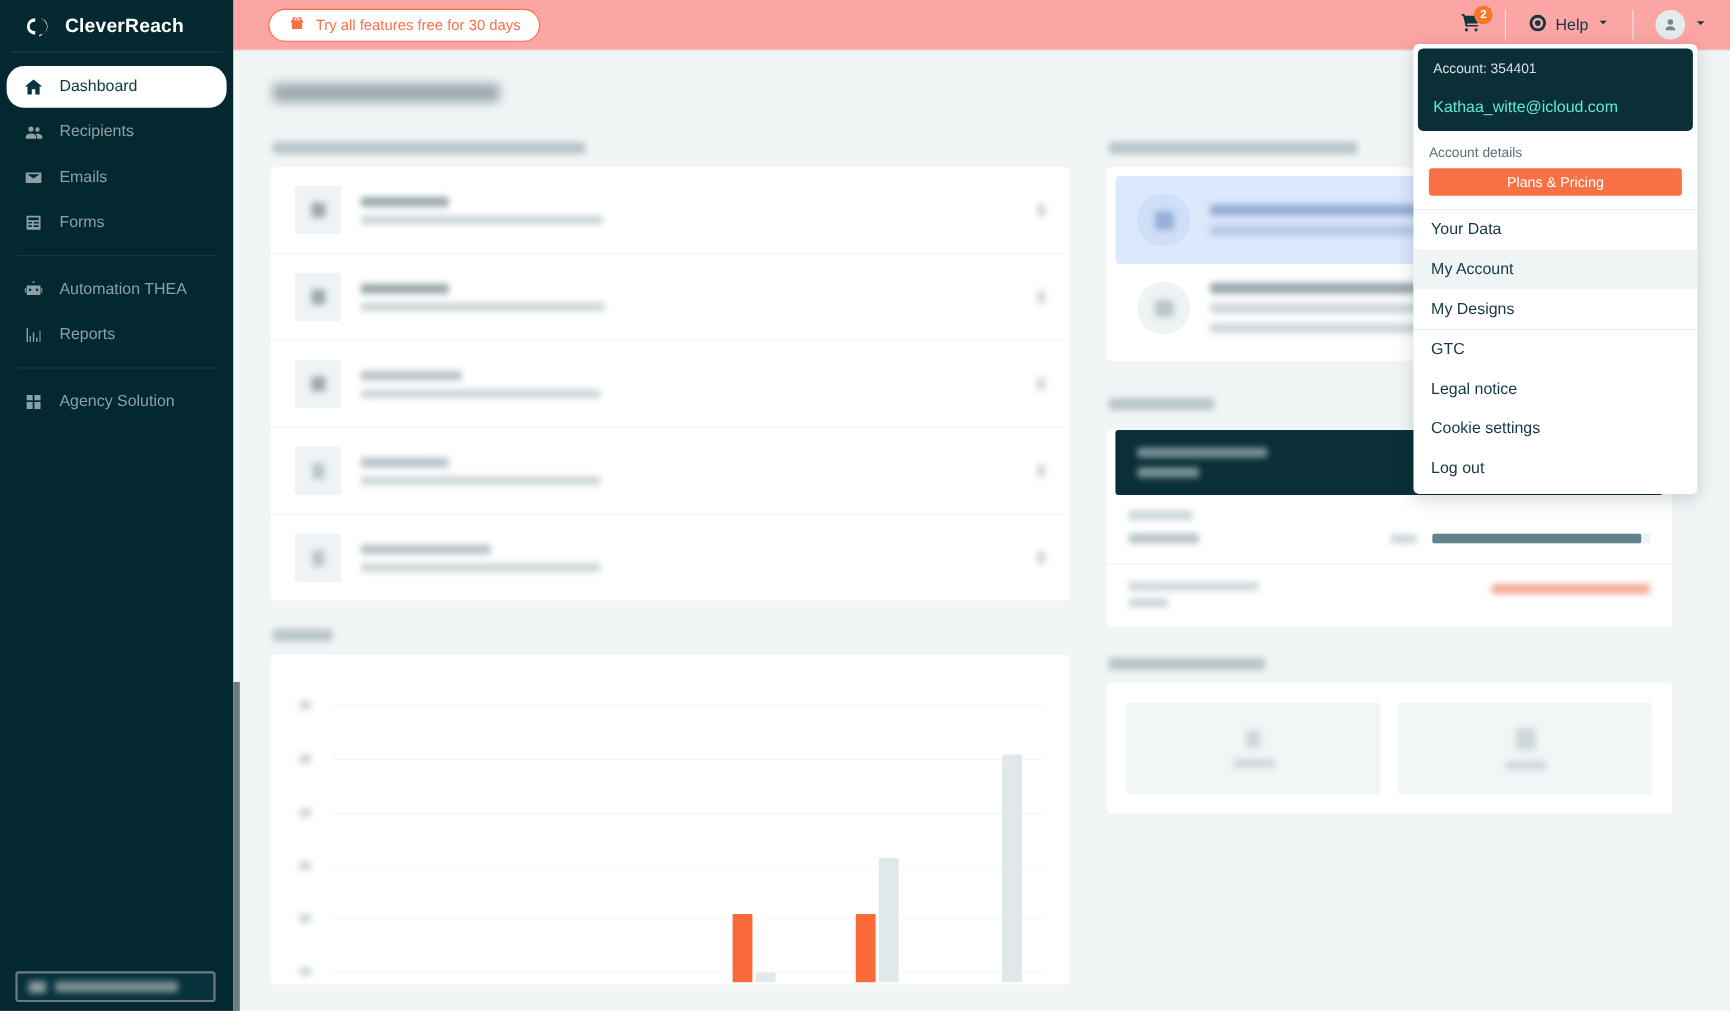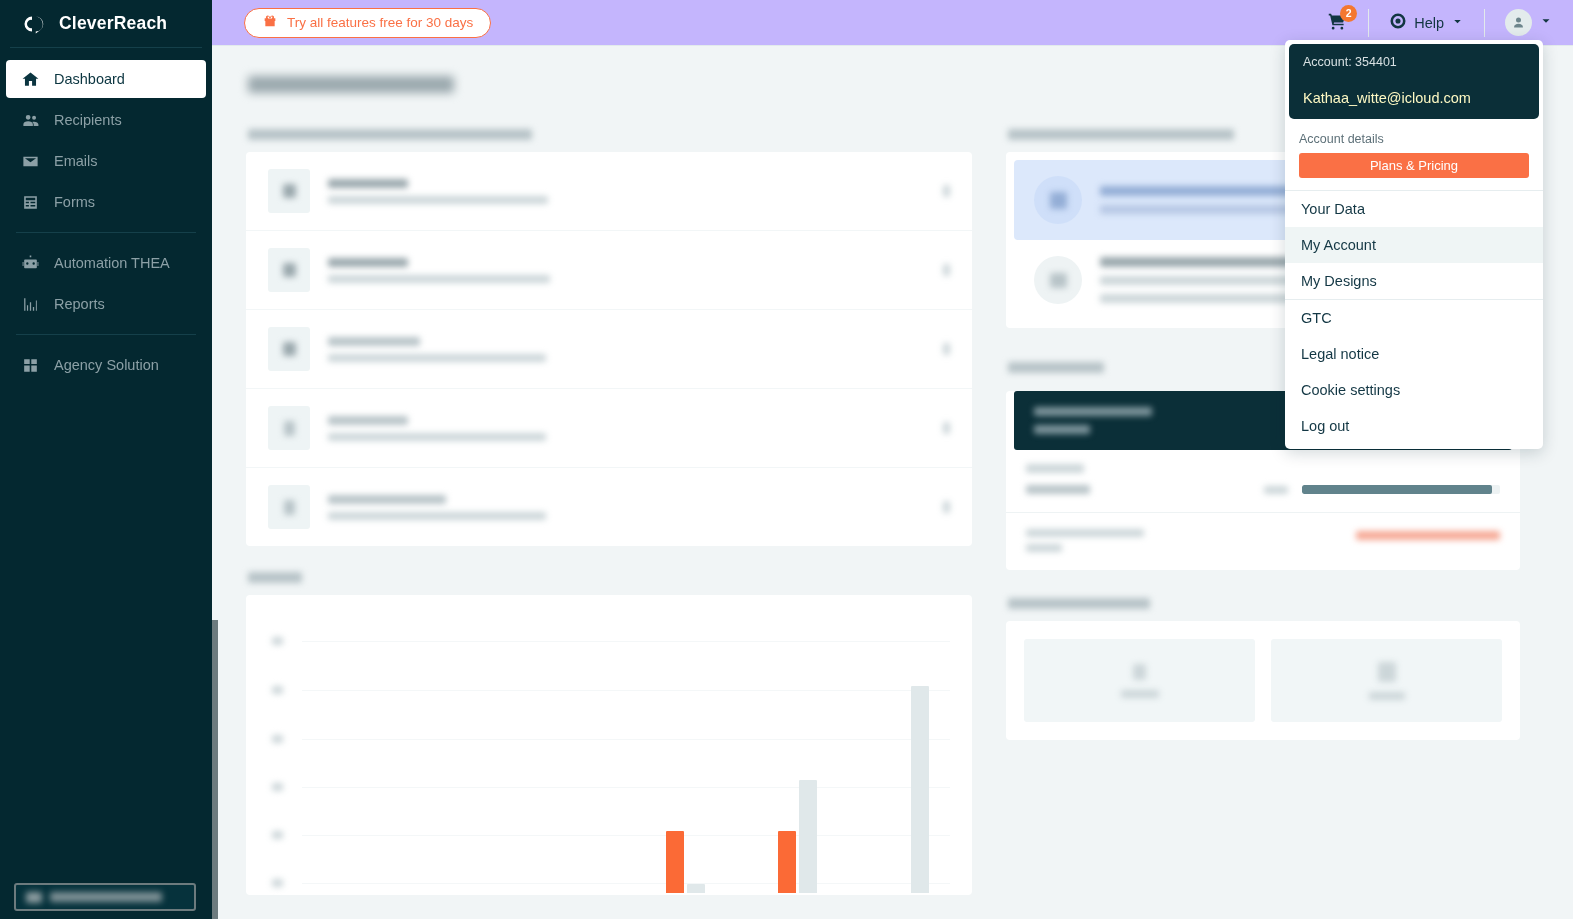--- a/index.html
+++ b/index.html
@@ -23,21 +23,21 @@
     height: 47px; padding-left: 20px;
   }
   .brand-logo { width: 30px; height: 20px; position: relative; flex: none; }
   .brand-name { color: #fff; font-size: 17.5px; font-weight: bold; letter-spacing: .2px; }
   .brand-sep { height: 1px; background: #15404a; margin: 0 10px; }
 
   .nav-group { padding: 9px 6px 0 6px; }
   .nav-item {
     display: flex; align-items: center; gap: 14px;
     height: 38px; padding: 0 14px; margin: 3px 0;
-    border-radius: 4px; cursor: pointer;
+    border-radius: 16px; cursor: pointer;
     color: #8ca0a6; font-size: 14.5px;
   }
   .nav-item .ico { width: 20px; height: 20px; flex: none; display: flex; align-items: center; justify-content: center; }
   .nav-item.active { background: #ffffff; color: #0b3540; font-weight: 500; }
   .nav-item.active .ico svg { fill: #0b3540; }
   .nav-item .ico svg { fill: #8ca0a6; }
   .nav-divider { height: 1px; background: #15404a; margin: 11px 16px; }
 
   .sidebar-bottom {
     position: absolute; left: 14px; bottom: 8px;
@@ -47,21 +47,21 @@
     background: #06323c;
     display: flex; align-items: center; gap: 8px;
     padding: 0 10px;
   }
   .blur-chip { border-radius: 2px; }
 
   
   #topbar {
     position: absolute; left: 212px; top: 0;
     width: 1361px; height: 46px;
-    background: #c4b5fd;
+    background: #fca5a5;
     border-bottom: 1px solid #e2eaec;
     display: flex; align-items: center;
     z-index: 4;
   }
   .trial-pill {
     margin-left: 32px;
     display: flex; align-items: center; gap: 9px;
     height: 30px; padding: 0 17px;
     border: 1px solid #fa7045; border-radius: 16px;
     color: #fa7045; font-size: 13.5px; cursor: pointer;
@@ -177,21 +177,21 @@
     box-shadow: 0 4px 16px rgba(6,40,48,.18);
     z-index: 30;
     padding-bottom: 5px;
   }
   .menu-head {
     background: #0b2f38; color: #fff;
     border-radius: 5px; margin: 4px;
     padding: 11px 14px 13px 14px;
   }
   .menu-head .acct-id { font-size: 12.5px; color: #d7e0e2; margin-bottom: 21px; }
-  .menu-head .acct-mail { font-size: 14.5px; color: #fef9c3; }
+  .menu-head .acct-mail { font-size: 14.5px; color: #5eead4; }
   .menu-sub { font-size: 12.5px; color: #5d7078; padding: 9px 28px 7px 14px; }
   .menu-cta {
     margin: 0 14px 12px 14px; height: 25px;
     background: #fa7045; color: #fff;
     border-radius: 3px; font-size: 13px;
     display: flex; align-items: center; justify-content: center;
     cursor: pointer;
   }
   .menu-sep { height: 1px; background: #e6edef; }
   .menu-item {

